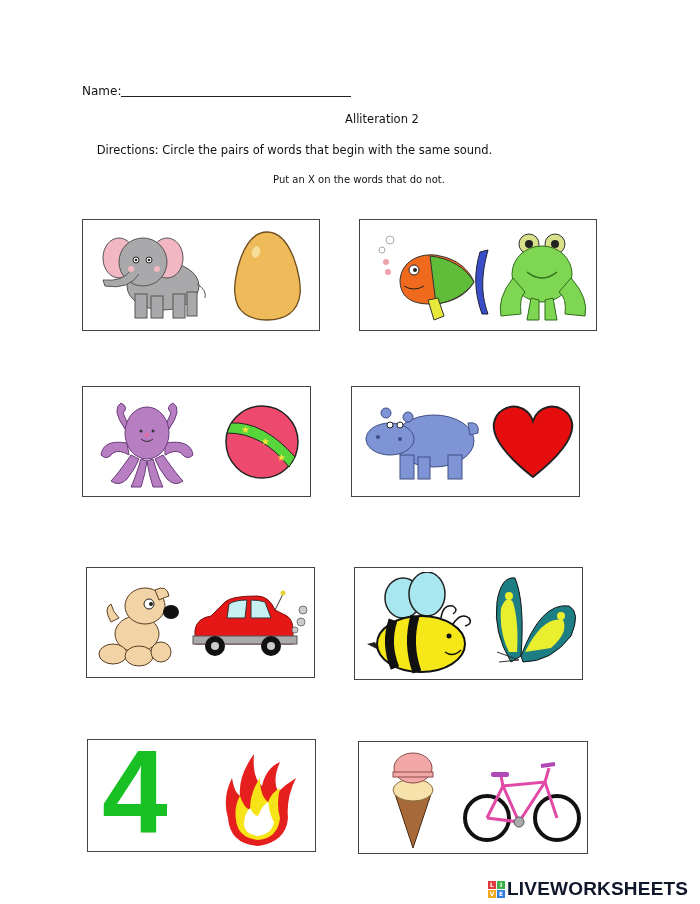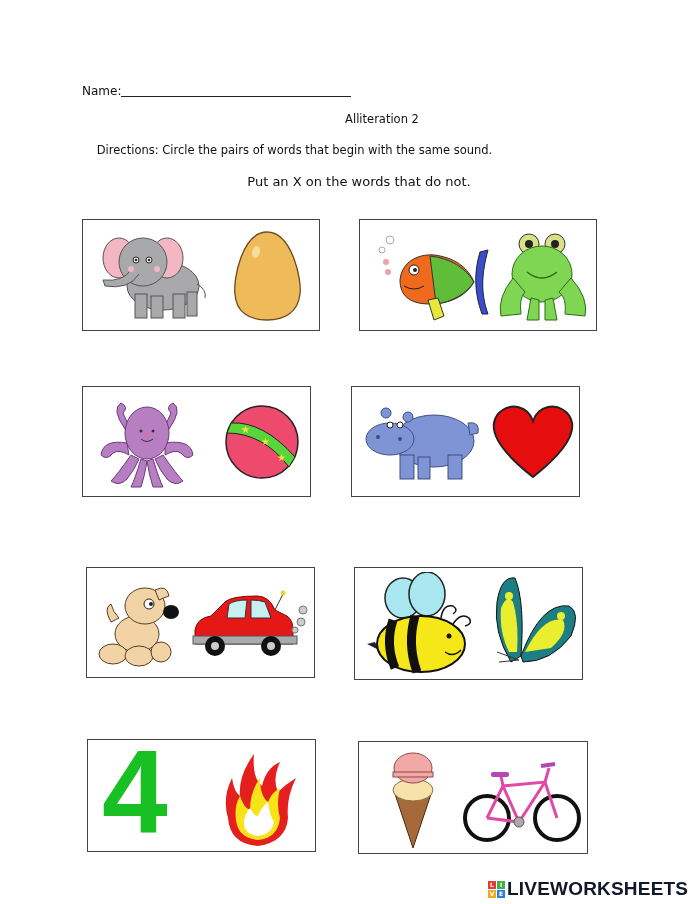--- a/index.html
+++ b/index.html
@@ -2,21 +2,21 @@
 <html><head>
 <meta charset="utf-8">
 <style>
   html,body{margin:0;padding:0;background:#fff;}
   body{width:700px;height:904px;position:relative;overflow:hidden;font-family:"DejaVu Sans",sans-serif;color:#111;}
   .abs{position:absolute;}
   .name-label{left:82px;top:84px;font-size:12px;}
   .name-line{left:121px;top:96px;width:230px;border-bottom:1.3px solid #222;height:0;}
   .title{left:0;width:700px;top:112px;text-align:center;font-size:11.5px;margin-left:32px;}
   .dir1{left:0;width:571px;top:143px;text-align:center;font-size:11.5px;padding-left:18px;box-sizing:border-box;}
-  .dir2{left:0;width:700px;top:174px;text-align:center;font-size:13px;padding-left:18px;box-sizing:border-box;}
+  .dir2{left:0;width:700px;top:174px;text-align:center;font-size:10px;padding-left:18px;box-sizing:border-box;}
   .box{position:absolute;border:1.5px solid #444;box-sizing:border-box;background:#fff;}
   .pic{position:absolute;}
   .logo{left:488px;top:878px;display:flex;align-items:center;}
   .logo-grid{display:grid;grid-template-columns:8px 8px;grid-template-rows:8px 8px;gap:1px;margin-right:2px;}
   .logo-grid span{font-size:6px;font-weight:bold;color:#fff;display:flex;align-items:center;justify-content:center;font-family:"DejaVu Sans",sans-serif;}
   .logo-text{font-family:"Liberation Sans",sans-serif;font-weight:bold;font-size:19px;color:#0f172a;letter-spacing:0.2px;}
 </style>
 </head>
 <body>
 

